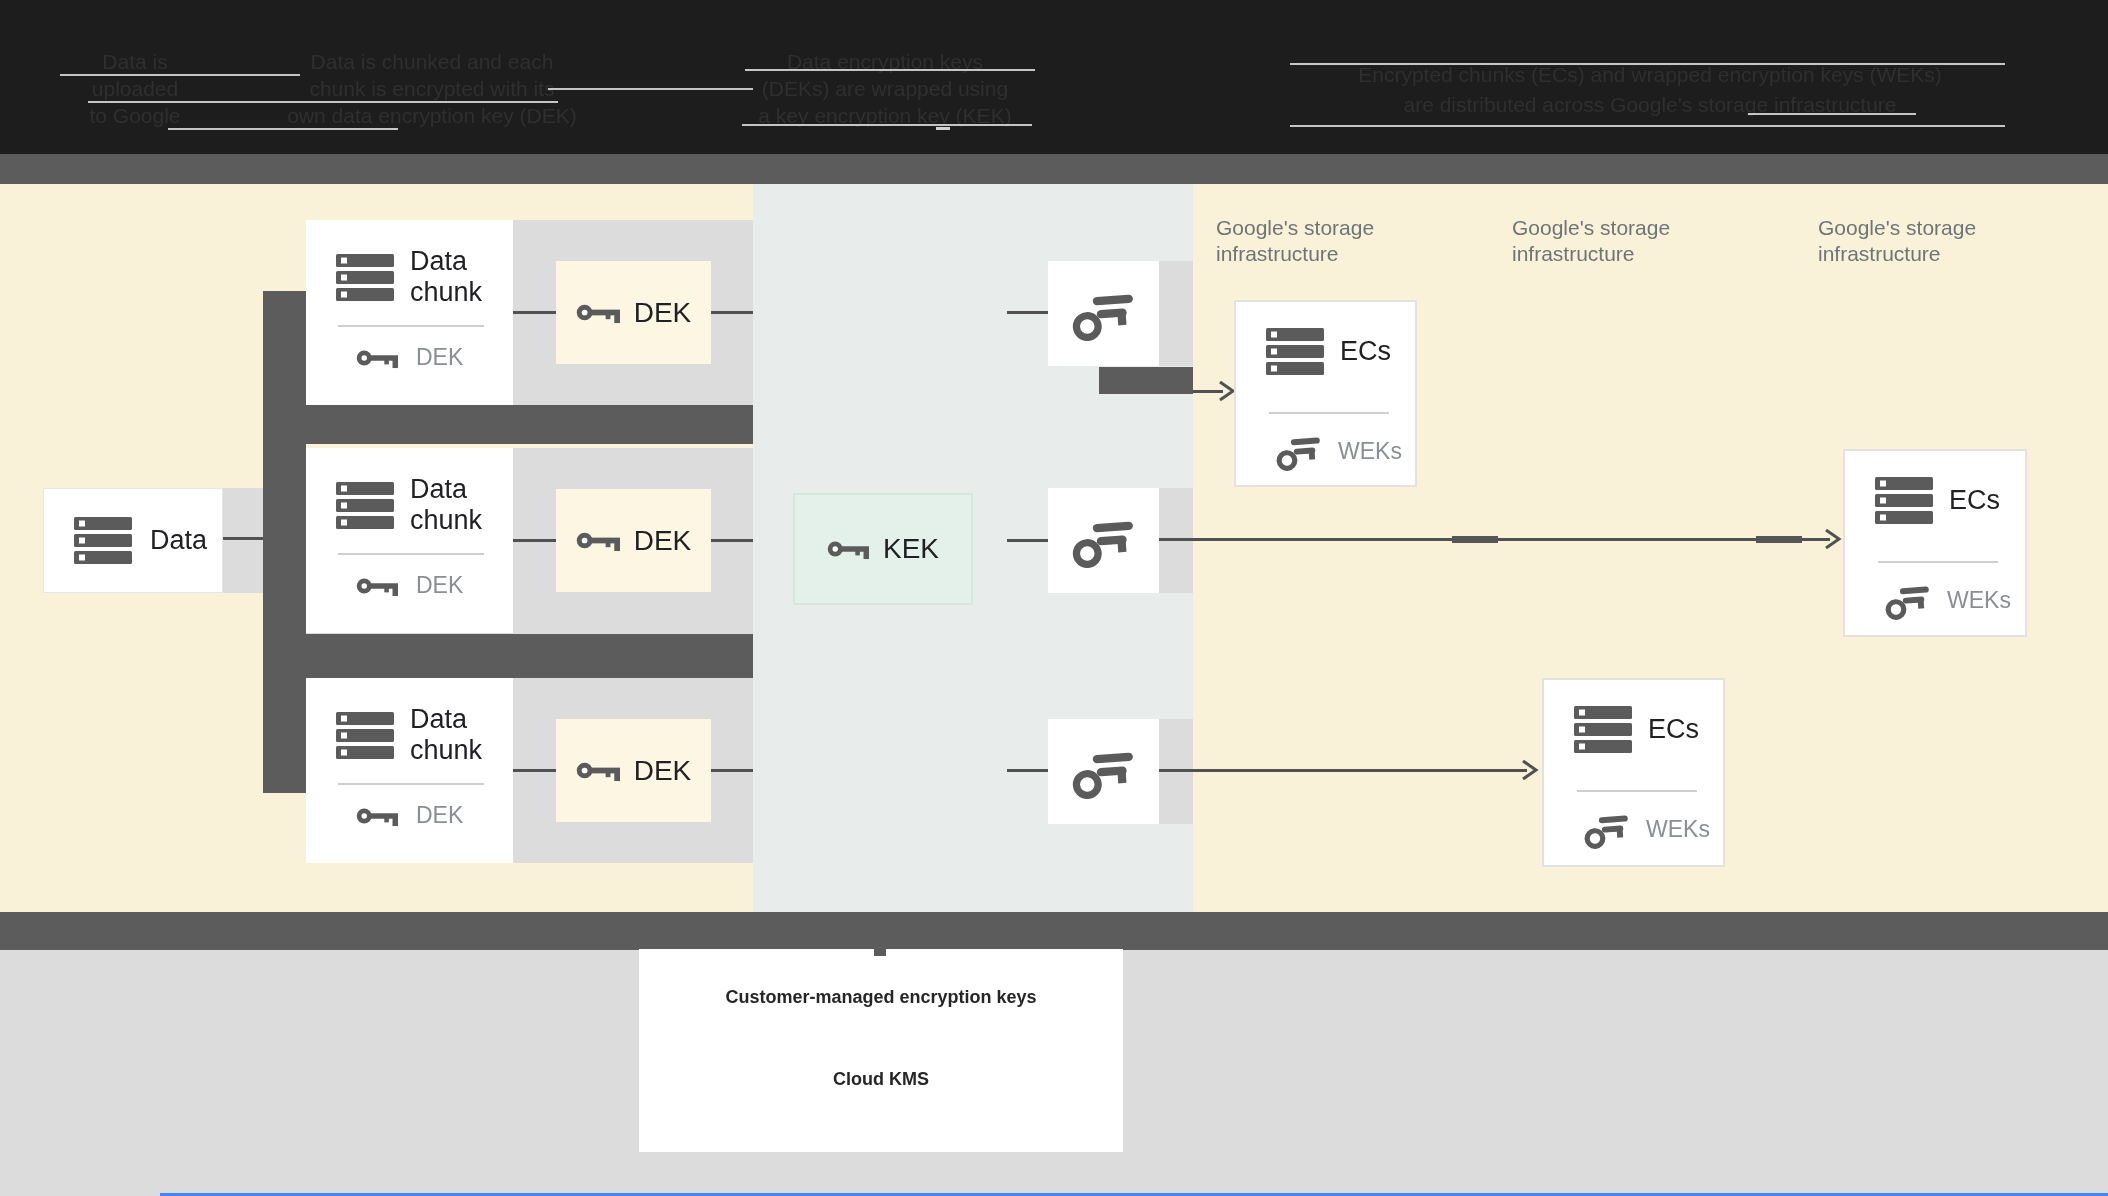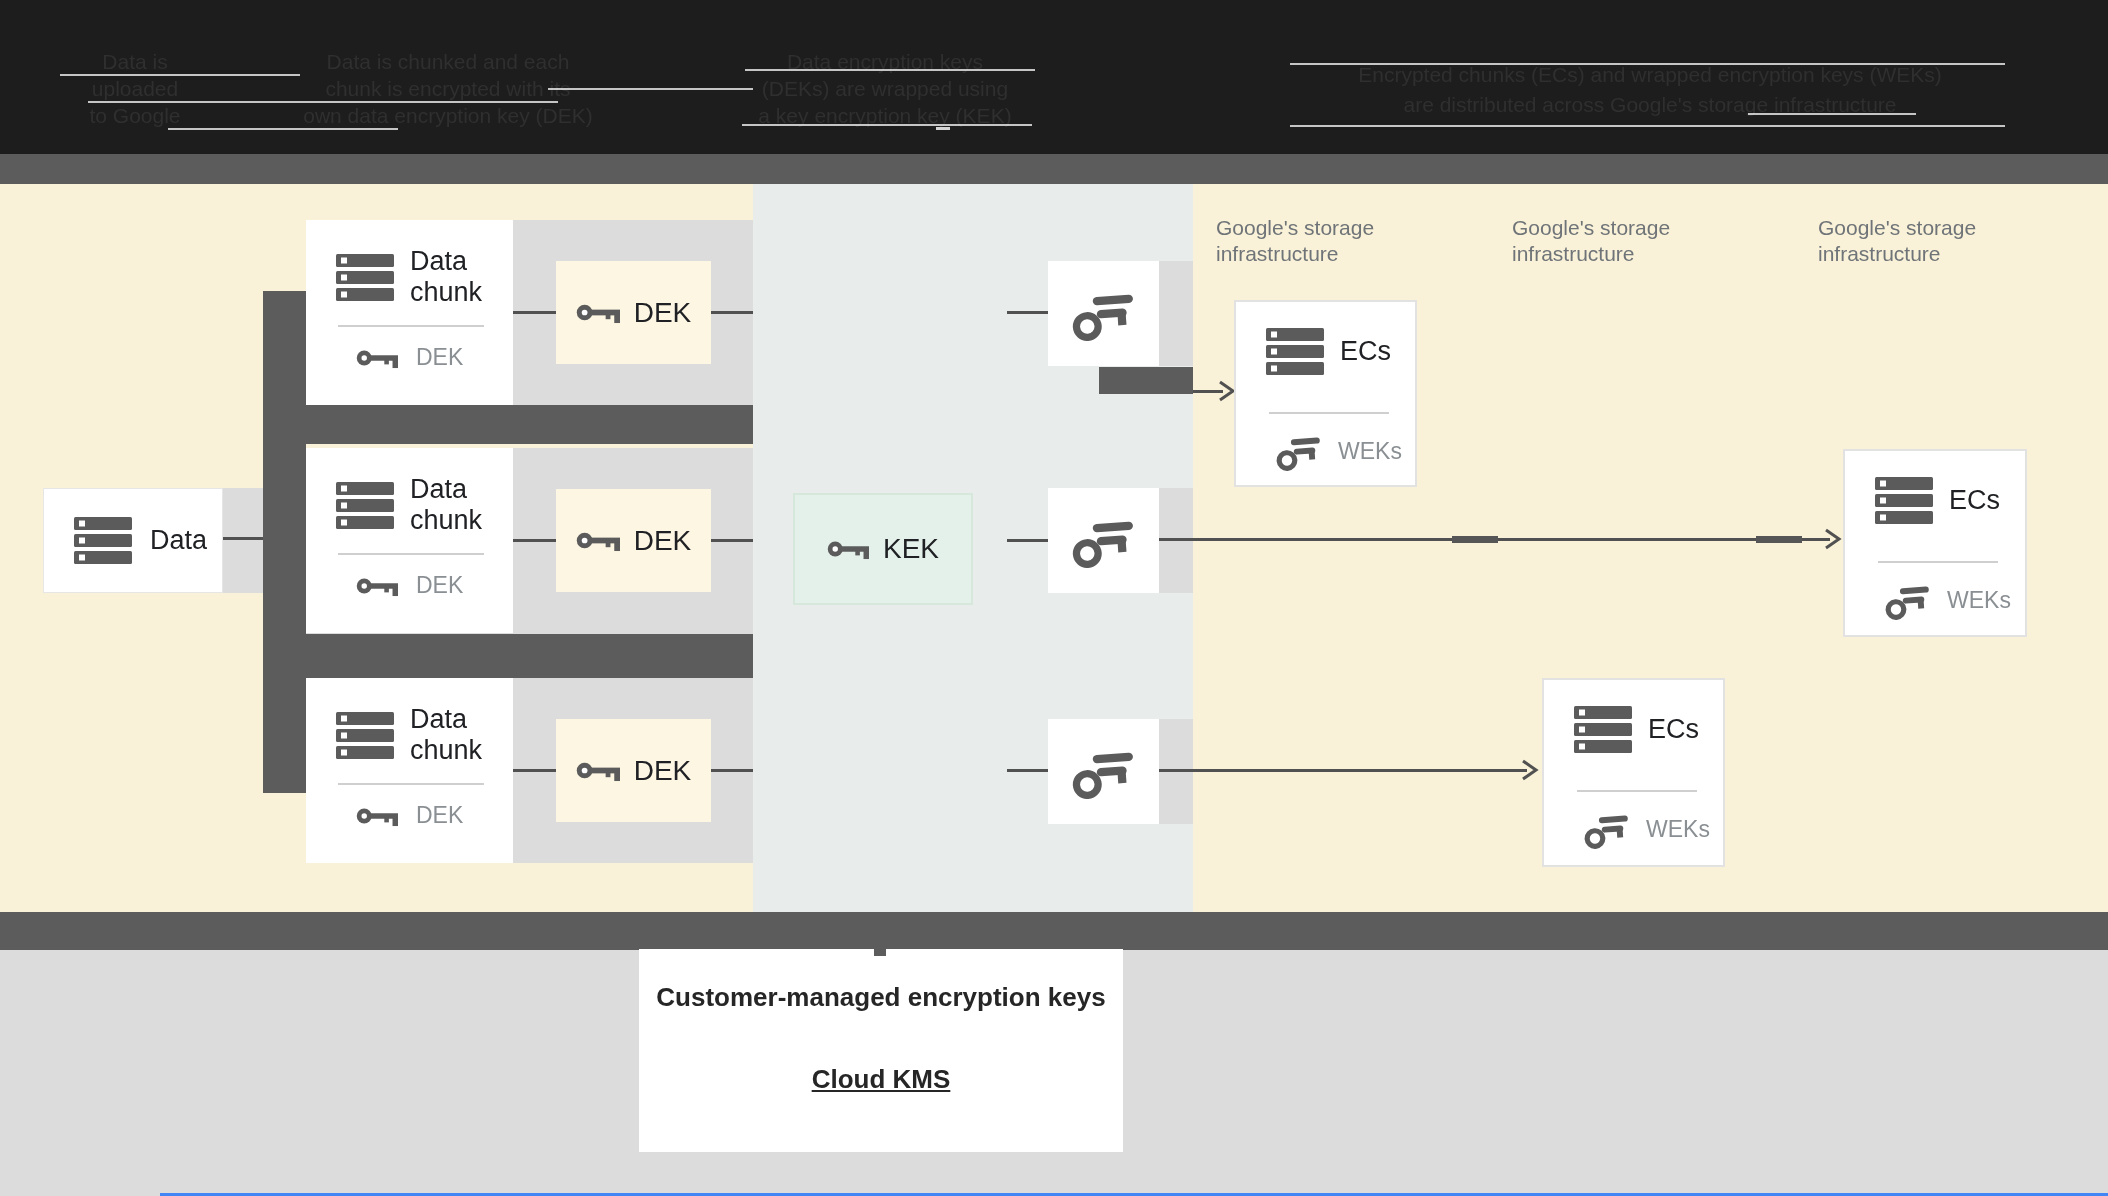--- a/index.html
+++ b/index.html
@@ -2,21 +2,21 @@
 <html><head>
 <meta charset="utf-8">
 <style>
   html,body{margin:0;padding:0;background:#fff;}
   #screen{position:relative;width:2108px;height:1196px;overflow:hidden;
           font-family:"Liberation Sans",sans-serif;background:#dcdcdc;}
   
   .hdr{position:absolute;left:0;top:0;width:2108px;height:154px;background:#1d1d1d;}
   .hcol{position:absolute;color:#2f2f2f;font-size:21px;line-height:27px;text-align:center;}
   .c1{left:40px;top:48px;width:190px;}
-  .c2{left:268px;top:48px;width:360px;}
+  .c2{left:252px;top:48px;width:360px;}
   .c3{left:715px;top:48px;width:340px;}
   .c4{left:1280px;top:60px;width:740px;line-height:30px;}
   .hl{position:absolute;height:2px;background:#e3e3e3;opacity:.85;}
   
   .band{position:absolute;left:0;width:2108px;background:#5c5c5c;}
   .band-top{top:154px;height:30px;}
   .band-bottom{top:912px;height:38px;}
   
   .panel{position:absolute;top:184px;height:728px;}
   .panel-left{left:0;width:753px;background:#faf2d8;}
@@ -52,25 +52,25 @@
   .ecs-1{left:1234px;top:300px;}
   .ecs-2{left:1843px;top:449px;width:184px;height:188px;}
   .ecs-3{left:1542px;top:678px;height:189px;}
   .ecs-box .divider{left:33px;top:110px;width:120px;}
   .ecs-box .key-row{left:40px;top:130px;gap:16px;}
   .storage-label{position:absolute;top:215px;width:220px;color:#6f7478;font-size:21px;line-height:26px;}
   .chev{position:absolute;}
   
   .footer{position:absolute;left:0;top:950px;width:2108px;height:246px;background:#dcdcdc;}
   .caption{position:absolute;left:639px;top:949px;width:484px;height:203px;background:#fff;
-           text-align:center;color:#262626;font-size:26px;line-height:33px;}
+           text-align:center;color:#262626;font-size:18px;line-height:33px;}
   .cap-notch{position:absolute;left:235px;top:0;width:12px;height:7px;background:#5c5c5c;}
   .cap-p1{position:absolute;left:0;top:32px;width:100%;font-weight:bold;}
   .cap-p2{position:absolute;left:0;top:114px;width:100%;}
-  .cap-bold{font-weight:bold;text-decoration:underline;}
+  .cap-bold{font-weight:bold;}
   .bottom-accent{position:absolute;left:160px;top:1193px;width:1948px;height:3px;background:#4285f4;}
   svg{display:block;}
 </style>
 </head>
 <body>
 
 <svg width="0" height="0" style="position:absolute">
   <defs>
     <symbol id="db" viewBox="0 0 58 47">
       <rect x="0" y="0" width="58" height="13" rx="1.5" fill="#5b5b5b"></rect>

